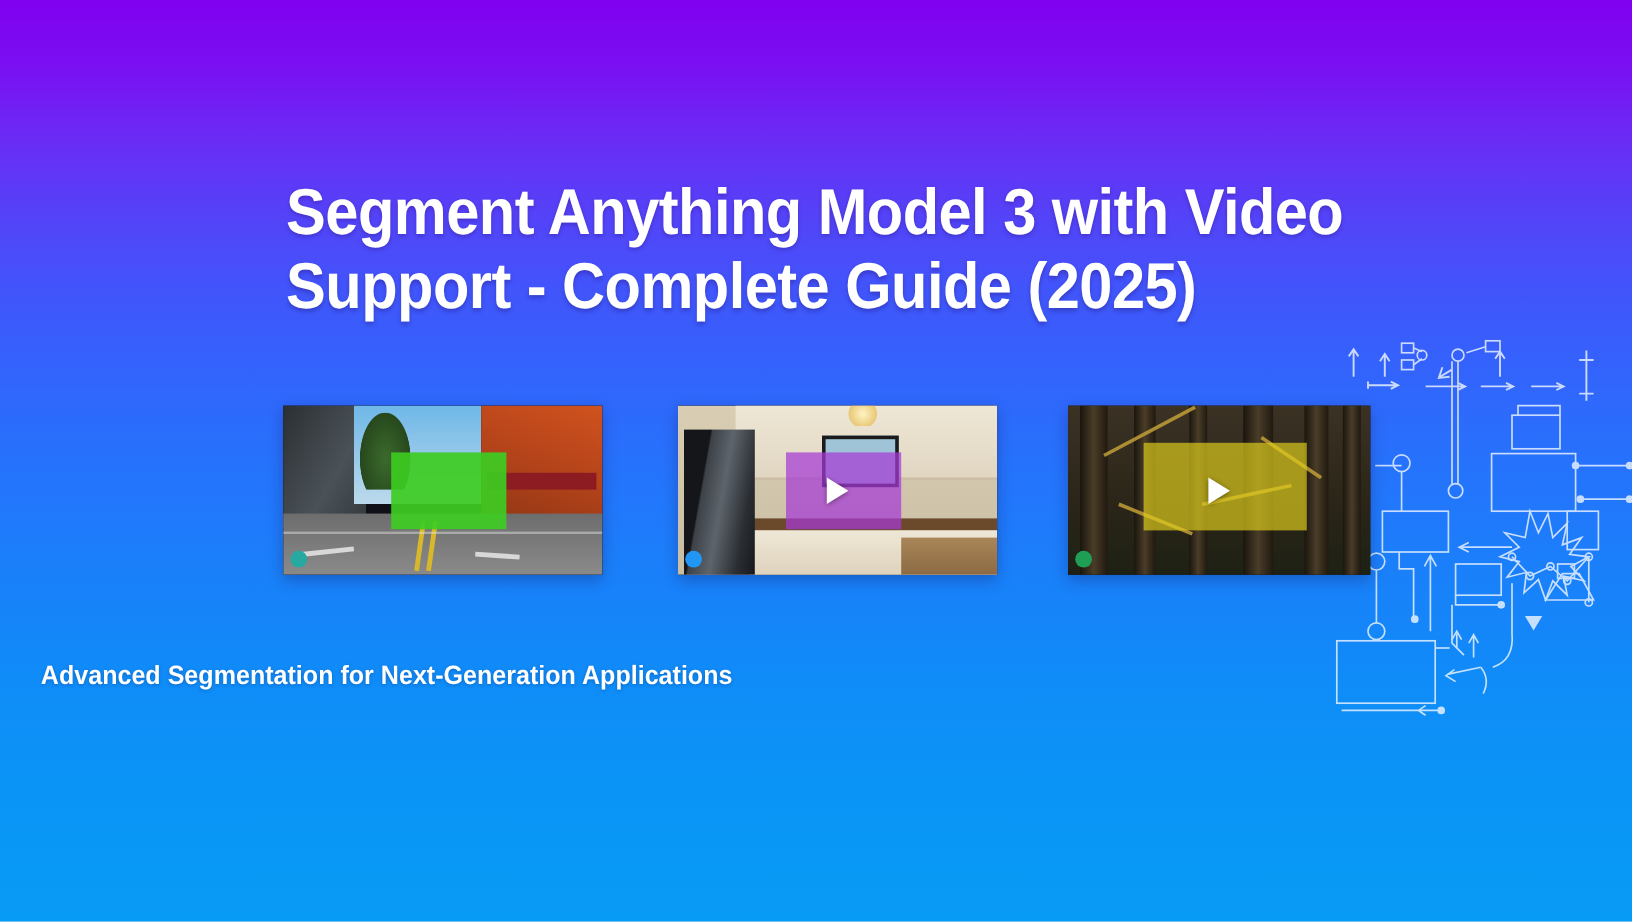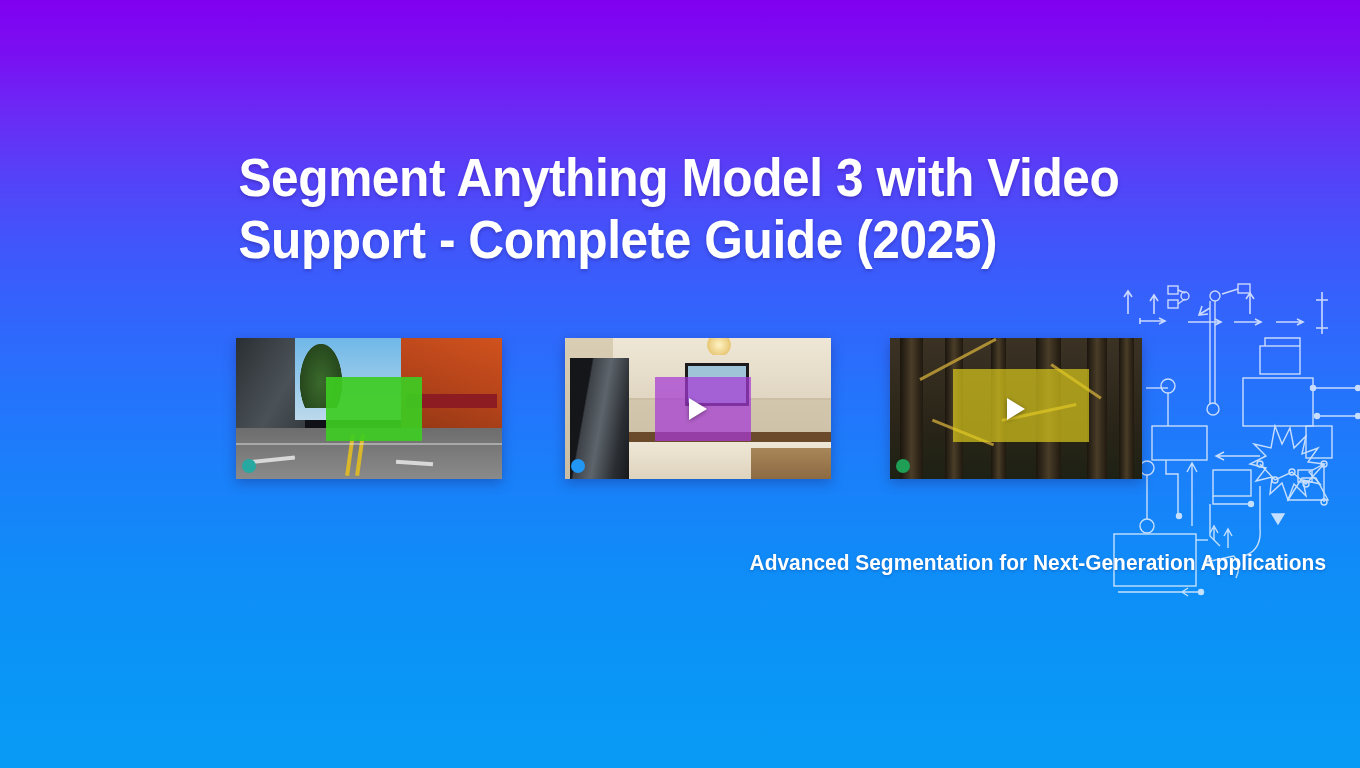--- a/index.html
+++ b/index.html
@@ -129,21 +129,21 @@
     display:flex; align-items:center; justify-content:center;
     font-size:8px; color:#fff; font-weight:bold; line-height:1;
   }
   #badge-0 { background:#27a8a0; }
   #badge-1 { background:#2196f3; }
   #badge-2 { background:#1f9e55; }
 
   
   .subtitle-wrap {
     position:absolute; top:550px; left:0; width:100%;
-    text-align:right;
+    text-align:left;
   }
   .subtitle {
     color:#ffffff;
     font-size:22px;
     font-weight:bold;
     letter-spacing:0px;
     transform:scaleX(0.95);
     text-shadow:0 1px 3px rgba(10,30,90,0.3);
   }
 </style>

